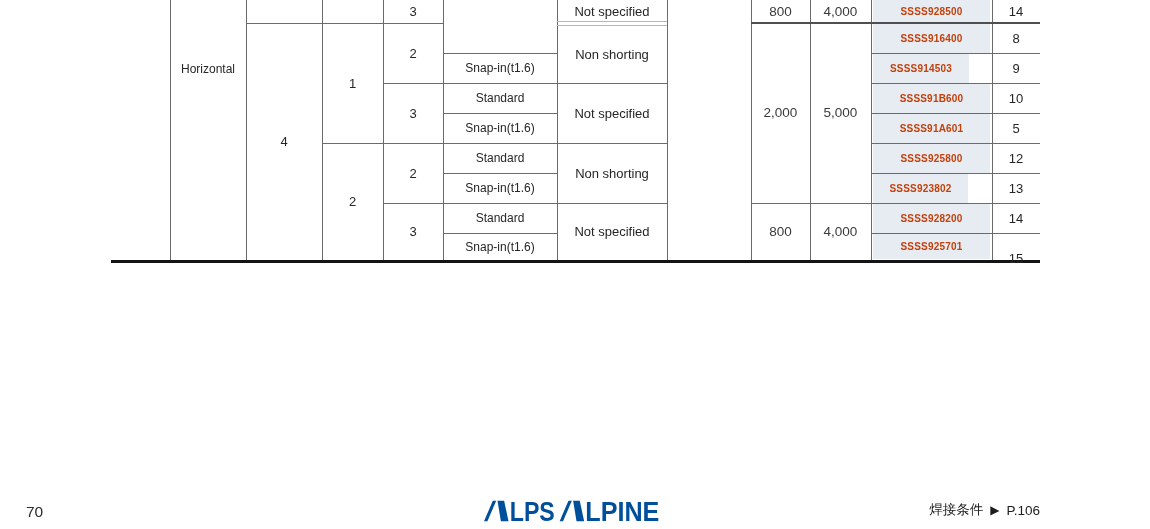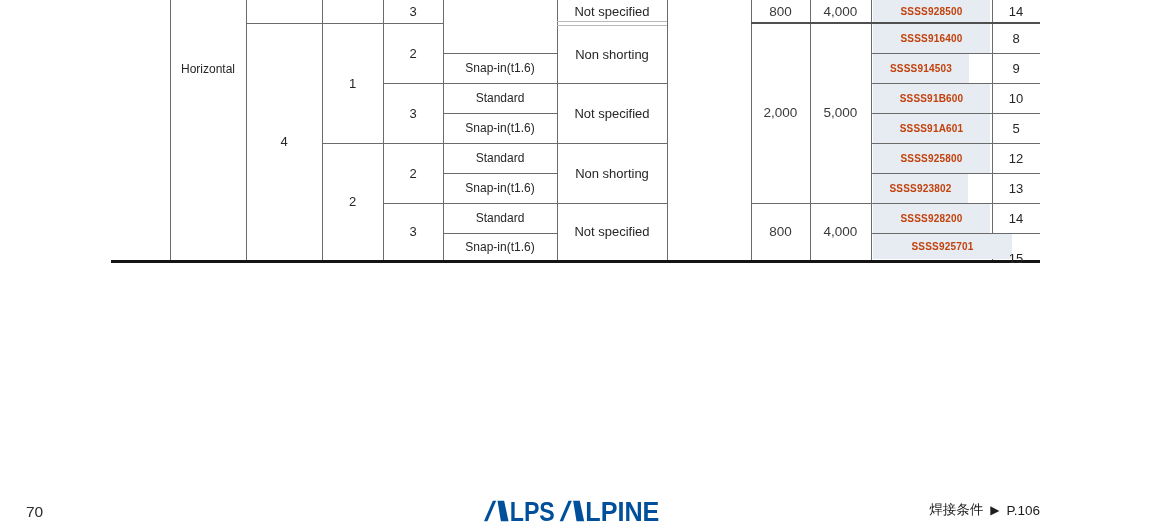--- a/index.html
+++ b/index.html
@@ -98,21 +98,21 @@
     <div class="cell qty" style="left:810px;top:203px;width:61px;height:57px">4,000</div>
 
     <div class="pn" style="left:873px;top:0;width:117px;height:22px;background:#e7ecf2">SSSS928500</div>
     <div class="pn" style="left:873px;top:24px;width:117px;height:29px;background:#e7ecf2">SSSS916400</div>
     <div class="pn" style="left:873px;top:54px;width:96px;height:29px;background:#e7ecf2">SSSS914503</div>
     <div class="pn" style="left:873px;top:84px;width:117px;height:29px;background:#e7ecf2">SSSS91B600</div>
     <div class="pn" style="left:873px;top:114px;width:117px;height:29px;background:#e7ecf2">SSSS91A601</div>
     <div class="pn" style="left:873px;top:144px;width:117px;height:29px;background:#e7ecf2">SSSS925800</div>
     <div class="pn" style="left:873px;top:174px;width:95px;height:29px;background:#e7ecf2">SSSS923802</div>
     <div class="pn" style="left:873px;top:204px;width:117px;height:29px;background:#e7ecf2">SSSS928200</div>
-    <div class="pn" style="left:873px;top:234px;width:139px;height:25px;background:#e7ecf2">SSSS925701</div>
+    <div class="pn" style="left:873px;top:234px;width:117px;height:25px;background:#e7ecf2">SSSS925701</div>
 
     <div class="ref" style="left:992px;top:0;width:48px;height:22px">14</div>
     <div class="ref" style="left:992px;top:24px;width:48px;height:29px">8</div>
     <div class="ref" style="left:992px;top:54px;width:48px;height:29px">9</div>
     <div class="ref" style="left:992px;top:84px;width:48px;height:29px">10</div>
     <div class="ref" style="left:992px;top:114px;width:48px;height:29px">5</div>
     <div class="ref" style="left:992px;top:144px;width:48px;height:29px">12</div>
     <div class="ref" style="left:992px;top:174px;width:48px;height:29px">13</div>
     <div class="ref" style="left:992px;top:204px;width:48px;height:29px">14</div>
     <div class="ref" style="left:992px;top:246px;width:48px;height:25px">15</div>

